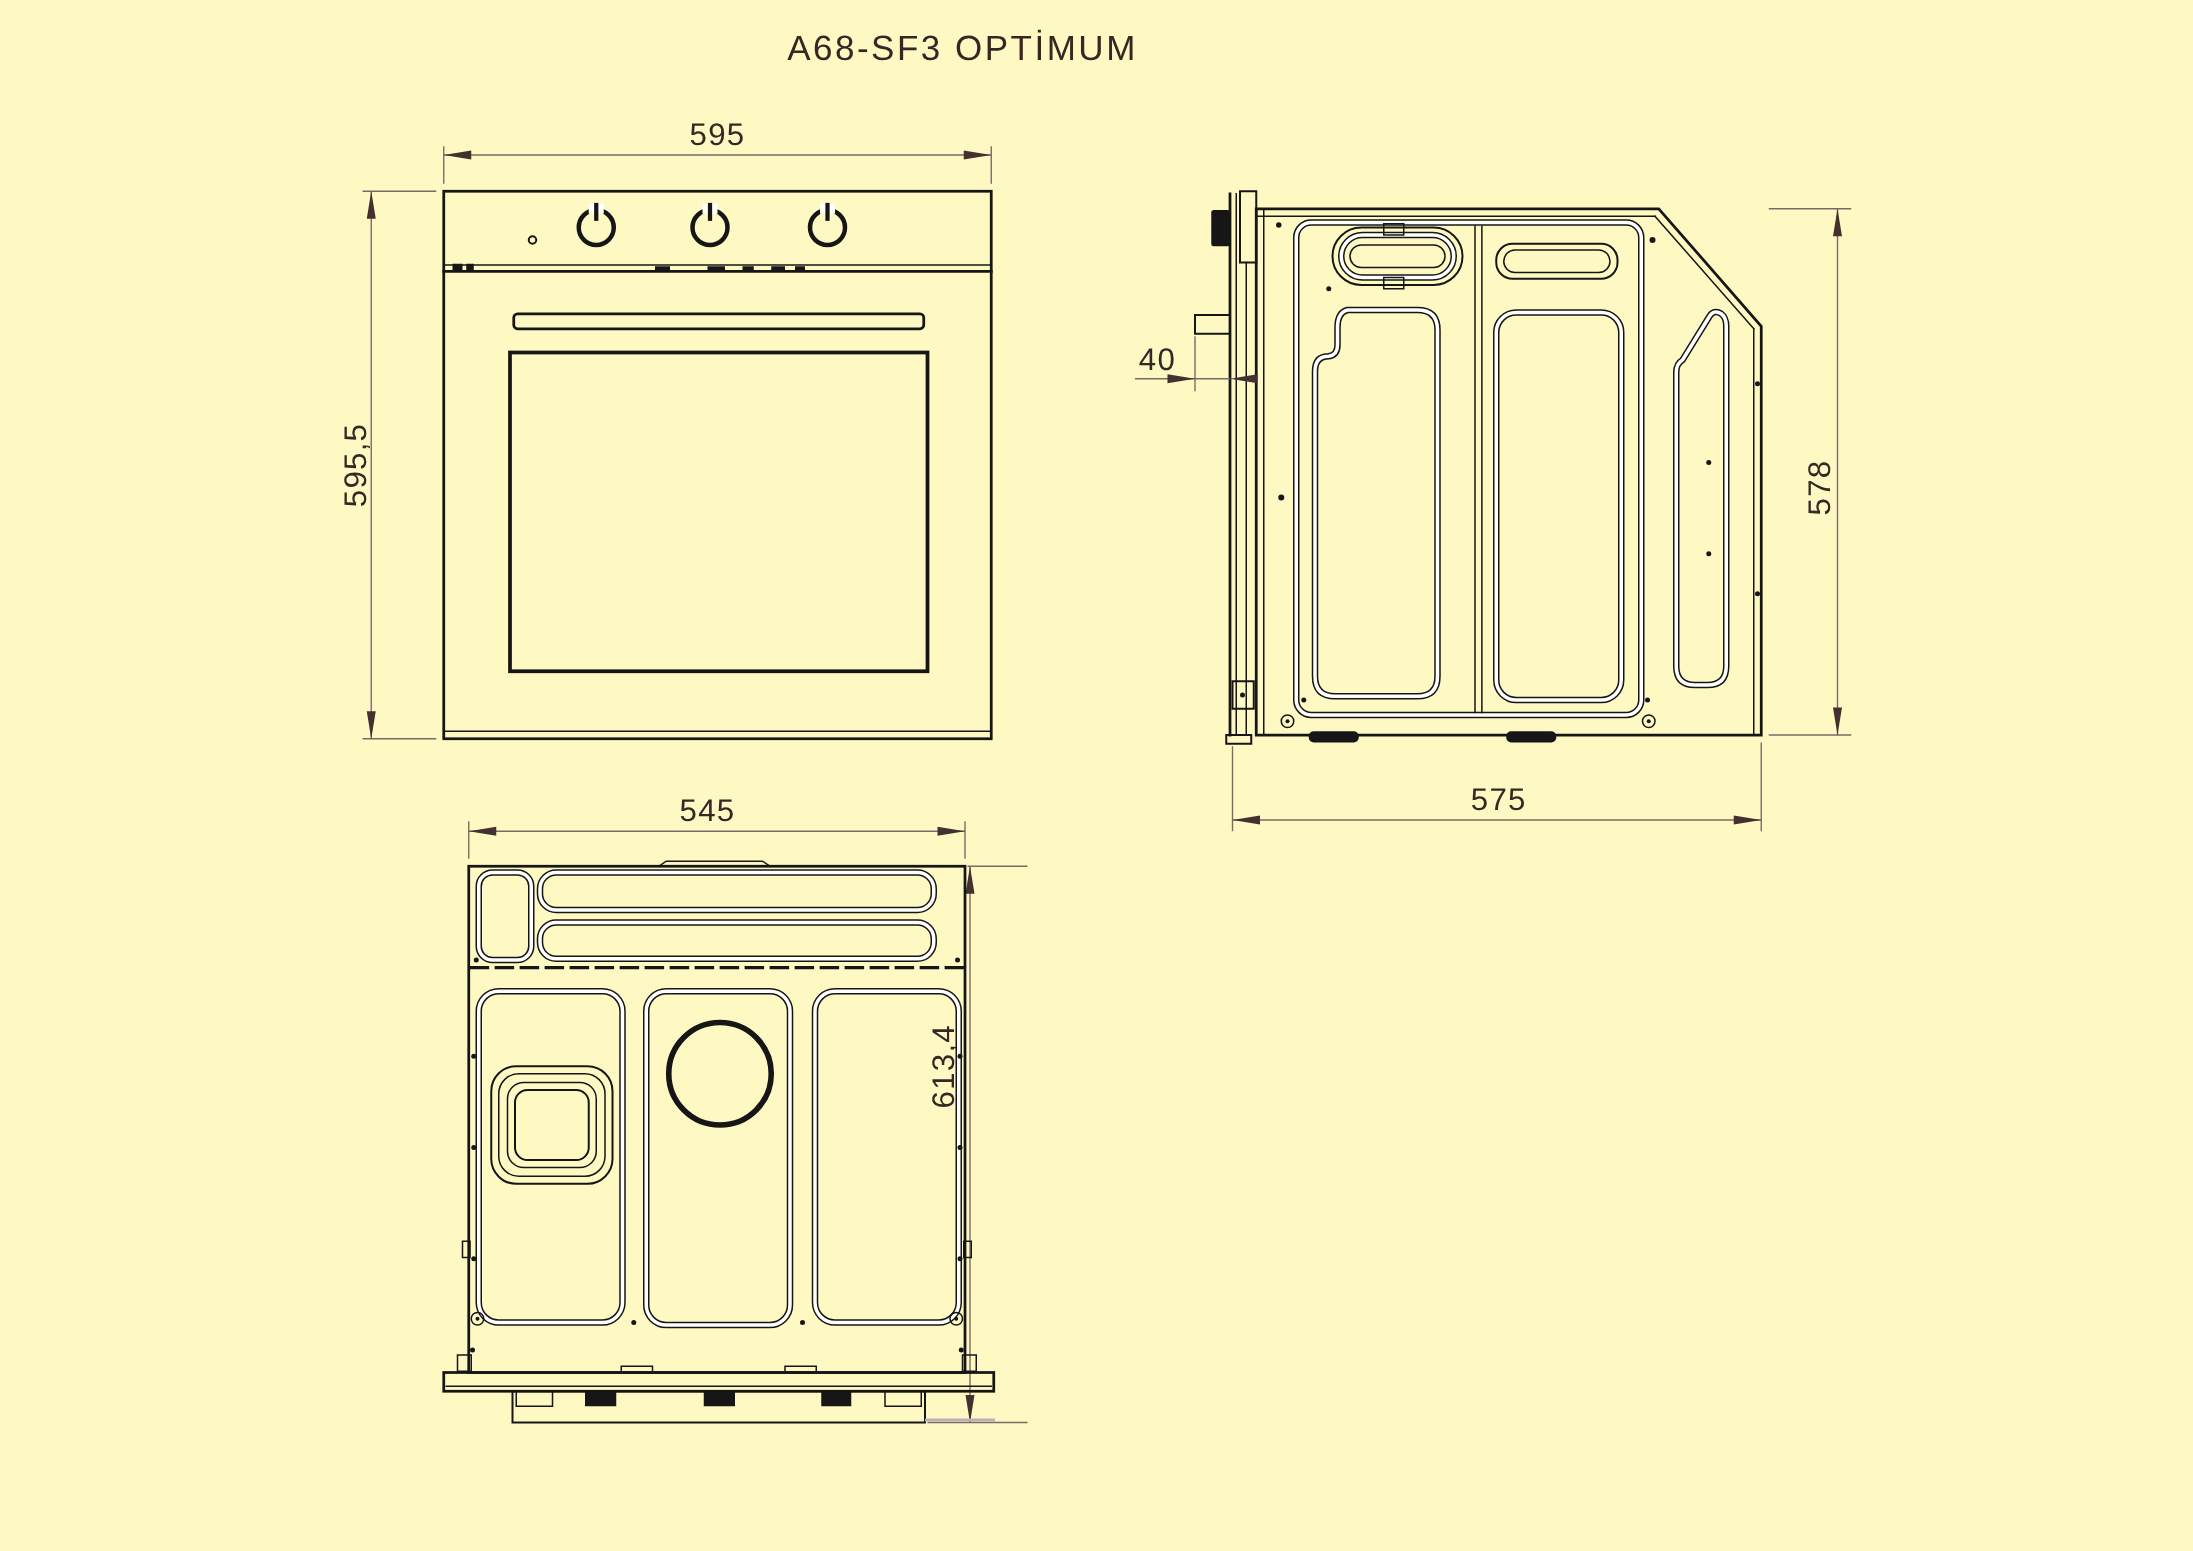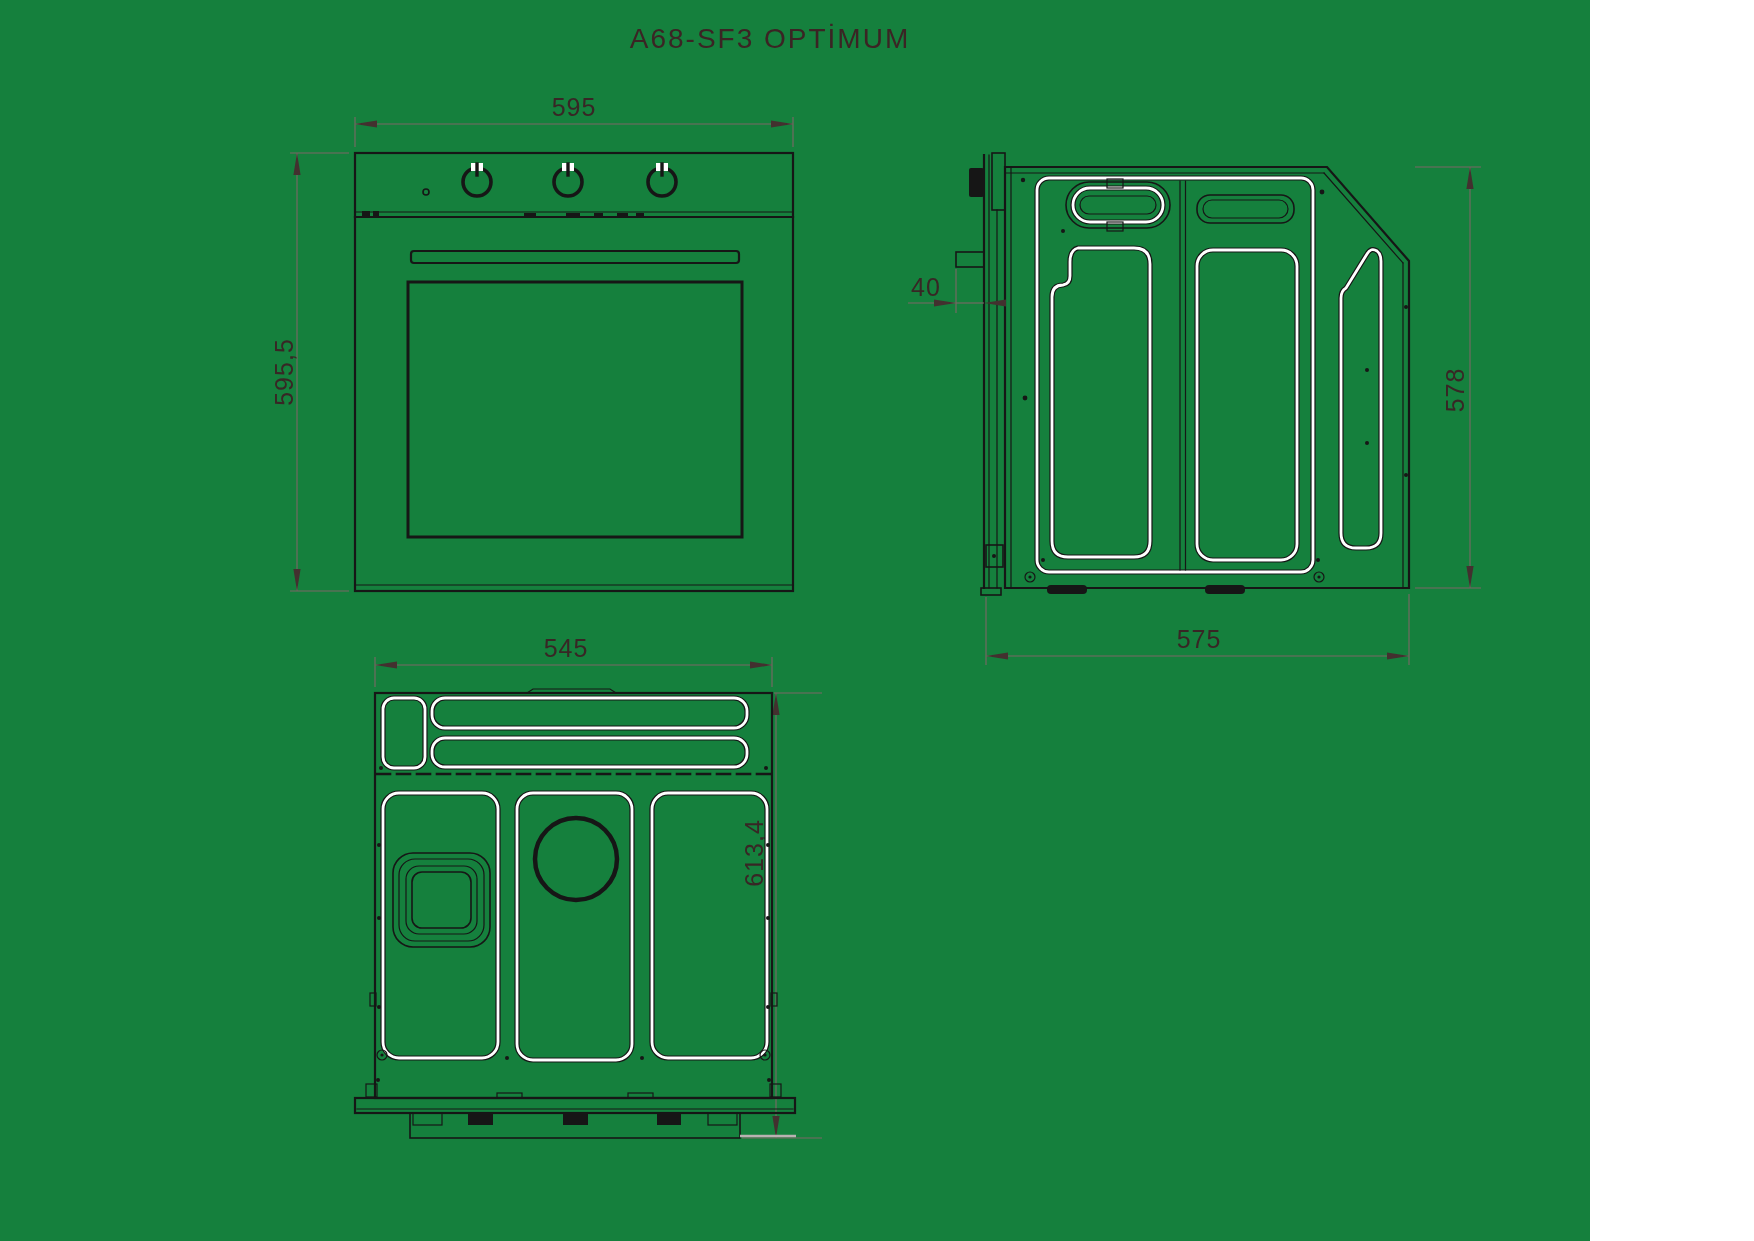--- a/index.html
+++ b/index.html
@@ -1,16 +1,16 @@
 <!DOCTYPE html>
 <html><head>
 <meta charset="utf-8">
 <style>
   html,body{margin:0;padding:0;background:#ffffff;}
-  .canvas{position:relative;width:1590px;height:1241px;background:#15803d;overflow:hidden;
+  .canvas{position:relative;width:1754px;height:1241px;background:#fef9c3;overflow:hidden;
           font-family:"Liberation Sans", sans-serif;}
   svg{position:absolute;left:0;top:0;}
   text{font-family:"Liberation Sans", sans-serif;}
   
   .k{stroke:#161616;fill:none;stroke-linecap:square;} .w1{stroke-width:1.2;} .w15{stroke-width:1.6;}
   .w2{stroke-width:2.2;} .w3{stroke-width:3;}
   
   .dblA{stroke:#161616;stroke-width:5.2;fill:none;}
   .dblB{stroke:#ffffff;stroke-width:2.8;fill:none;}
   .fil{fill:#161616;stroke:none;}

